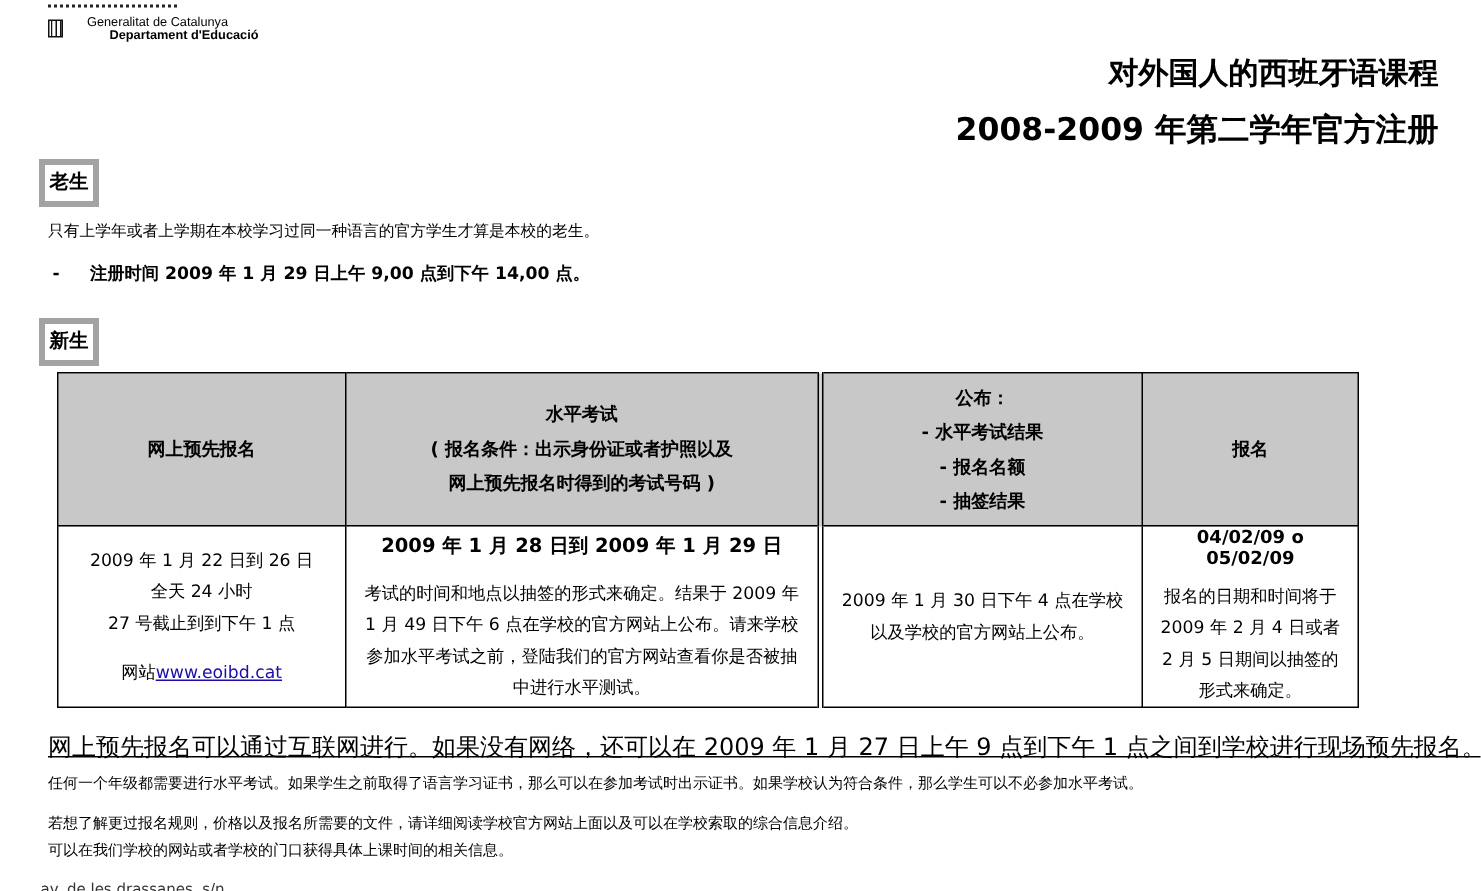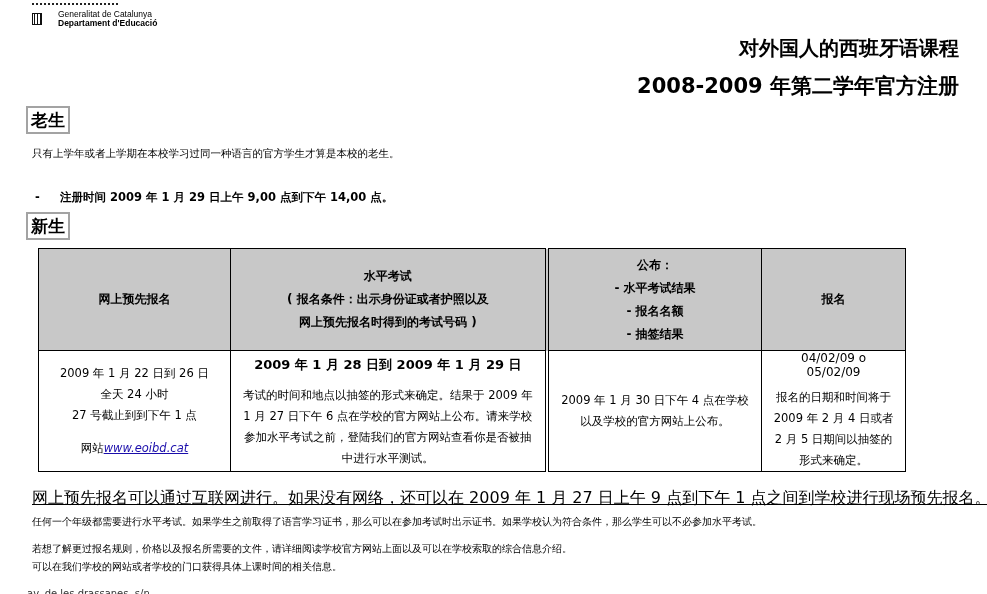--- a/index.html
+++ b/index.html
@@ -43,52 +43,52 @@
     .logo-mark span {
       flex: 1;
       background: #111;
     }
     .logo-mark span:nth-child(even) { background: #fff; }
     .logo-text {
       font-family: "Liberation Sans", sans-serif;
       font-size: 8.5px;
       line-height: 9px;
     }
-    .logo-text .l2 { font-weight: bold; }
+    .logo-text .l2 { font-weight: bold; margin-left: 15px; }
 
     .title {
       position: absolute;
       right: 28px;
       font-weight: bold;
       text-align: right;
       white-space: nowrap;
       font-family: "DejaVu Sans", sans-serif;
     }
     .title.t1 { top: 35px; font-size: 20px; }
     .title.t2 { top: 72px; font-size: 21px; }
 
     .section-box {
       position: absolute;
       left: 26px;
-      border: 2px solid #a3a3a3;
-      font-weight: bold;
-      font-size: 17px;
+      border: 4px solid #a3a3a3;
+      font-weight: bold;
+      font-size: 13px;
       padding: 2px 3px;
       line-height: 20px;
     }
     .p {
       position: absolute;
       left: 32px;
       font-size: 10.5px;
       white-space: nowrap;
     }
     .bullet {
       position: absolute;
       left: 35px;
-      top: 190px;
+      top: 175px;
       font-size: 11.5px;
       font-weight: bold;
       white-space: nowrap;
     }
     .bullet .dash { display: inline-block; width: 25px; }
 
     table.reg {
       position: absolute;
       left: 38px;
       top: 248px;
@@ -112,23 +112,23 @@
     table.reg thead th.c3 {
       border-left: 4px double #000;
     }
     table.reg tbody td {
       height: 118px;
       line-height: 21px;
     }
     table.reg tbody td.c3 { border-left: 4px double #000; }
     .line { display: block; }
     .spacer { display: block; height: 12px; }
-    a.link { color: #1a0dab; text-decoration: underline; font-style: italic; }
+    a.link { color: #1a0dab; text-decoration: underline; }
     .cell-bold-head { font-weight: bold; font-size: 13px; display: block; margin-bottom: 10px; }
-    .col4-head { font-weight: normal; font-size: 12px; line-height: 14px; display: block; margin-bottom: 8px; }
+    .col4-head { font-weight: bold; font-size: 12px; line-height: 14px; display: block; margin-bottom: 8px; }
 
     .bottom-cut {
       position: absolute;
       left: 27px;
       top: 588px;
       font-size: 10px;
       color: #333;
       white-space: nowrap;
     }
   </style>
@@ -197,21 +197,21 @@
         <span class="line">全天 24 小时</span>
         <span class="line">27 号截止到到下午 1 点</span>
         <span class="spacer"></span>
         <span class="line">
           <span>网站</span><a class="link" href="#">www.eoibd.cat</a>
         </span>
       </td>
       <td>
         <span class="cell-bold-head">2009 年 1 月 28 日到 2009 年 1 月 29 日</span>
         <span class="line">考试的时间和地点以抽签的形式来确定。结果于 2009 年</span>
-        <span class="line">1 月 27 日下午 6 点在学校的官方网站上公布。请来学校</span>
+        <span class="line">1 月 49 日下午 6 点在学校的官方网站上公布。请来学校</span>
         <span class="line">参加水平考试之前，登陆我们的官方网站查看你是否被抽</span>
         <span class="line">中进行水平测试。</span>
       </td>
       <td class="c3">
         <span class="line">2009 年 1 月 30 日下午 4 点在学校</span>
         <span class="line">以及学校的官方网站上公布。</span>
       </td>
       <td>
         <span class="col4-head">
           <span class="line">04/02/09 o</span>

